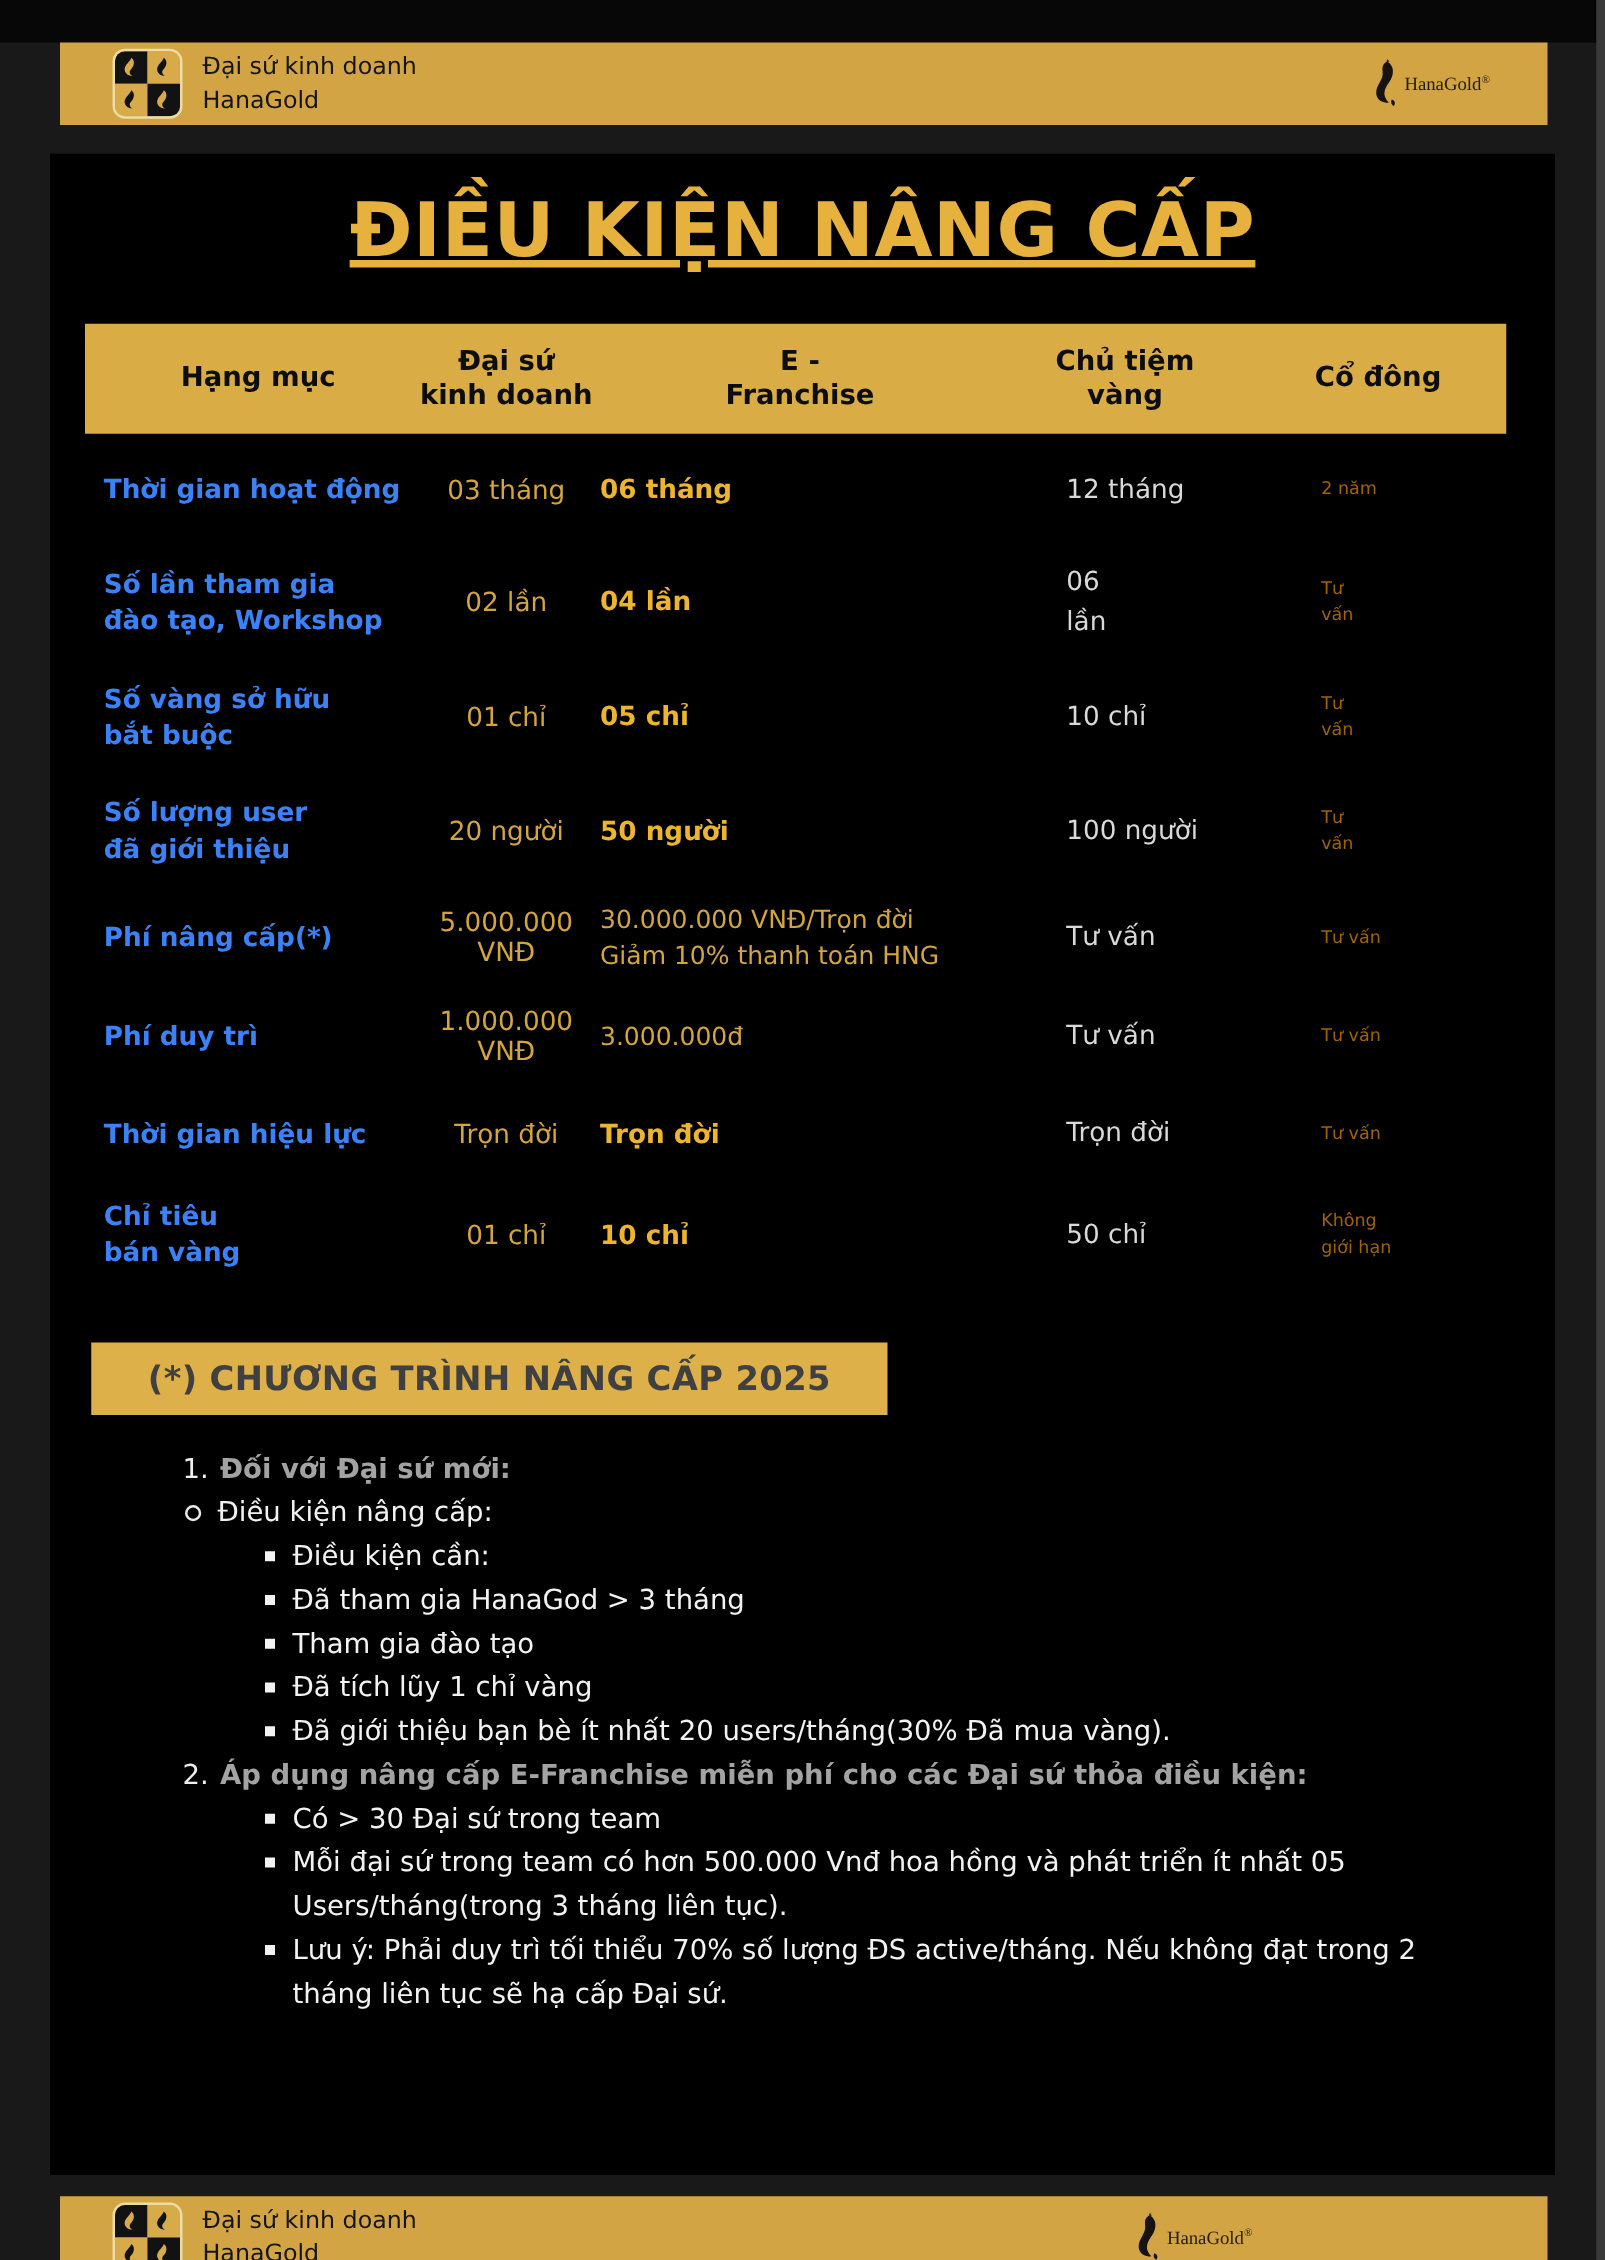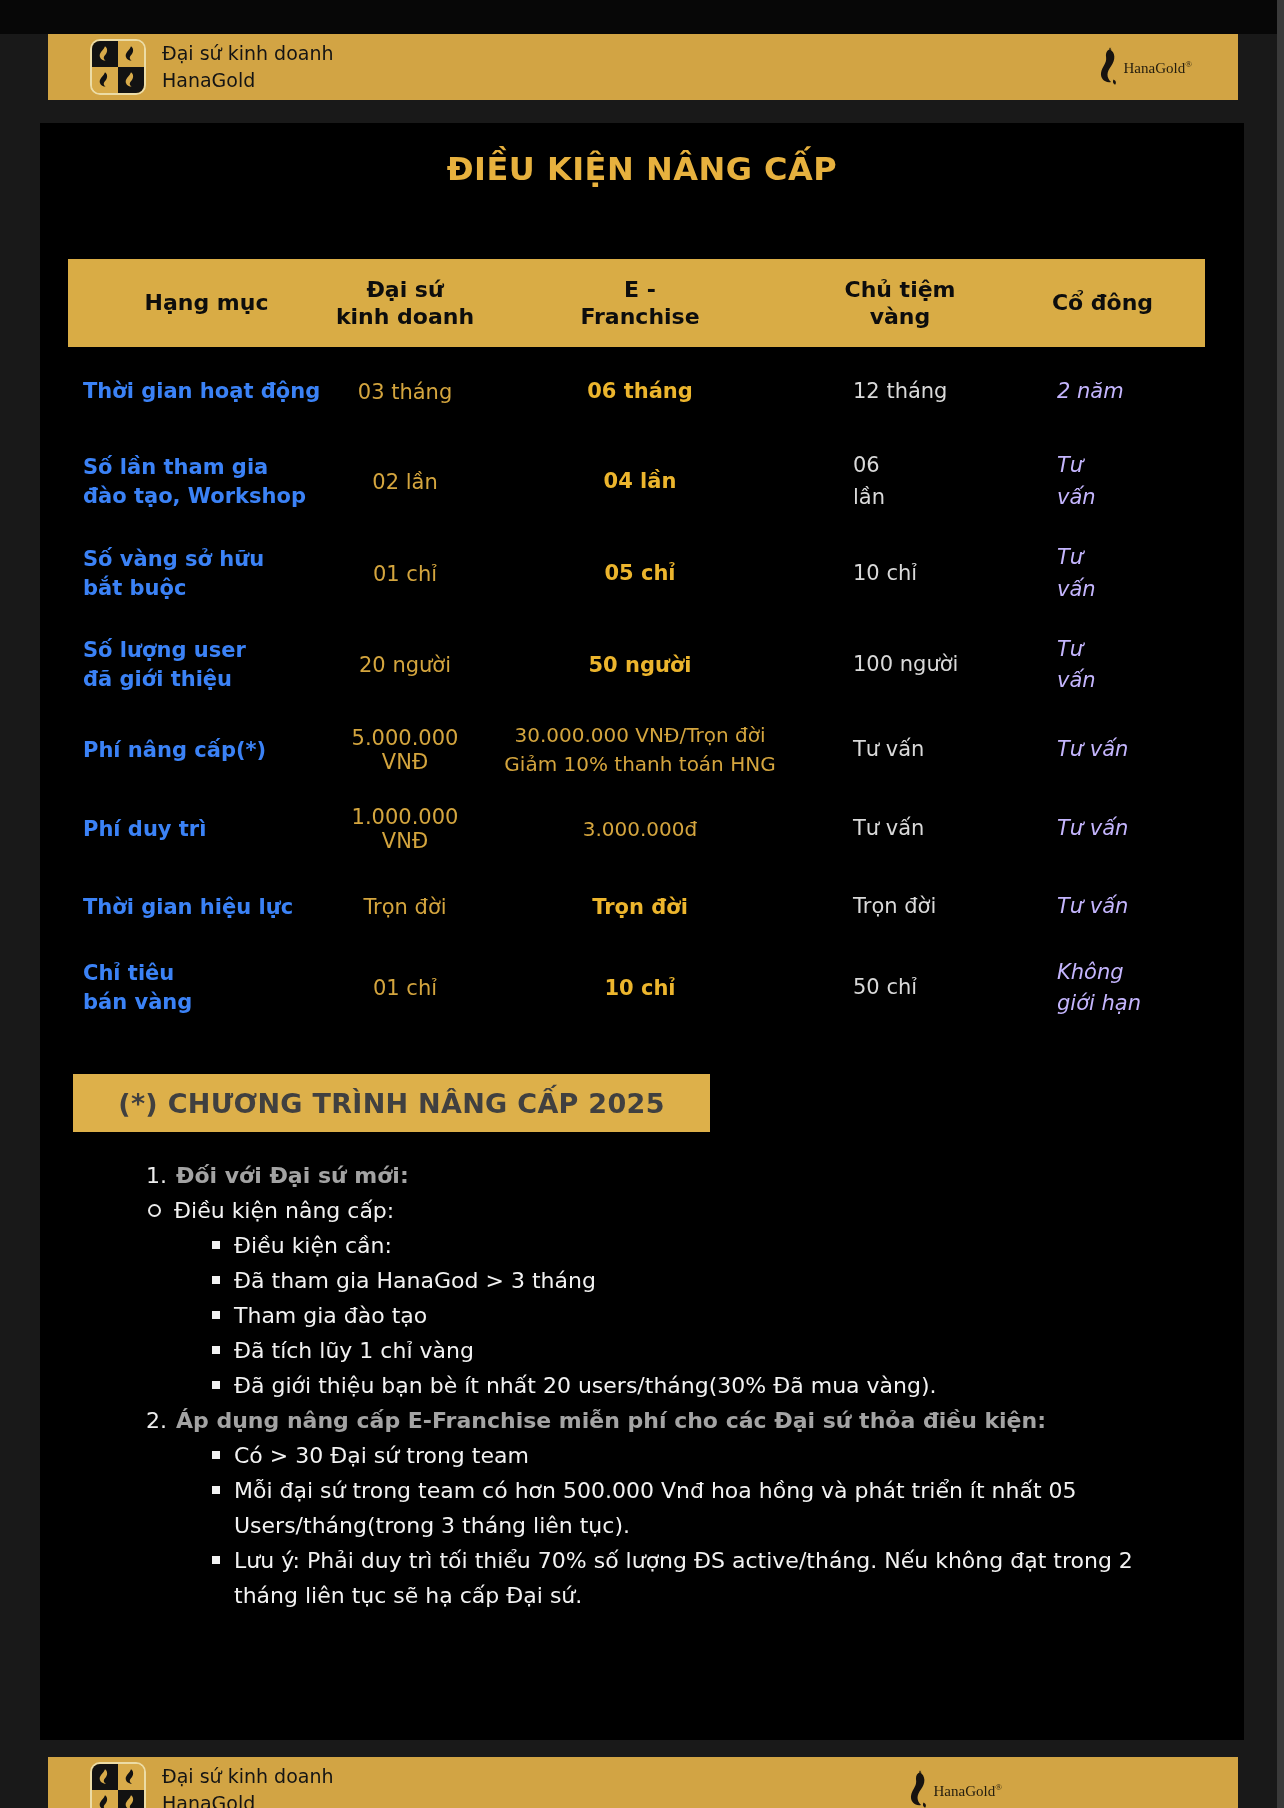--- a/index.html
+++ b/index.html
@@ -29,37 +29,37 @@
   
   .logo-right{display:flex;flex-direction:row;align-items:center;line-height:1;}
   .logo-right .wordmark{font-family:"Liberation Serif","DejaVu Serif",serif;color:#241d0e;font-size:15px;margin-top:1px;}
   .logo-right .wordmark sup{font-size:9px;}
   .footer-bar .logo-right{margin-right:190px;}
 
   
   .panel{position:absolute;left:40px;top:123px;width:1204px;height:1617px;background:#000;}
   .page-title{
     position:absolute;top:27px;left:0;width:100%;text-align:center;margin:0;
-    color:#e7b13e;font-size:32px;font-weight:bold;letter-spacing:.5px;
+    color:#e7b13e;font-size:60px;font-weight:bold;letter-spacing:.5px;text-decoration:underline;
   }
 
   
   .table{position:absolute;left:28px;top:136px;width:1137px;}
   .grid-row{display:grid;grid-template-columns:262px 150px 320px 200px 205px;align-items:center;}
   .thead{height:88px;background:#d9ac45;color:#0d0d0d;font-weight:bold;font-size:22px;line-height:1.25;}
   .thead .th{text-align:center;white-space:pre-line;}
   .thead .th0{text-align:center;padding-left:15px;}
   .tr1{min-height:89px;} .tr2{min-height:91px;} .tr3{min-height:93px;} .tr4{min-height:90px;}
   .tr5{min-height:80px;} .tr6{min-height:78px;} .tr7{min-height:78px;} .tr8{min-height:84px;}
   .c-label{color:#3b82f6;font-weight:bold;font-size:21px;padding-left:15px;line-height:1.38;white-space:pre-line;}
   .c1{color:#d4a53e;font-size:21px;text-align:center;white-space:pre-line;}
-  .c2{color:#d4a53e;font-size:20px;text-align:center;white-space:pre-line;line-height:1.45;}
+  .c2{color:#d4a53e;font-size:20px;text-align:left;white-space:pre-line;line-height:1.45;}
   .c2.bold{color:#ecb52d;font-weight:bold;font-size:21px;}
   .c3{color:#d9d9d9;font-size:21px;padding-left:53px;white-space:pre-line;line-height:1.48;}
-  .c4{color:#c4b5fd;font-size:21px;padding-left:57px;white-space:pre-line;line-height:1.48;font-style:italic;}
+  .c4{color:#a16207;font-size:14px;padding-left:57px;white-space:pre-line;line-height:1.48;}
 
   
   .banner{
     position:absolute;left:33px;top:951px;width:637px;height:58px;background:#ddb04a;
     color:#404040;font-weight:bold;font-size:27px;display:flex;align-items:center;justify-content:center;
     letter-spacing:.3px;white-space:nowrap;
   }
   .program-list{position:absolute;left:0;top:1035px;width:1118px;color:#f2f2f2;font-size:22px;line-height:35px;}
   .sec-heading{display:flex;padding-left:106px;}
   .sec-num{color:#eeeeee;margin-right:9px;flex:none;}

